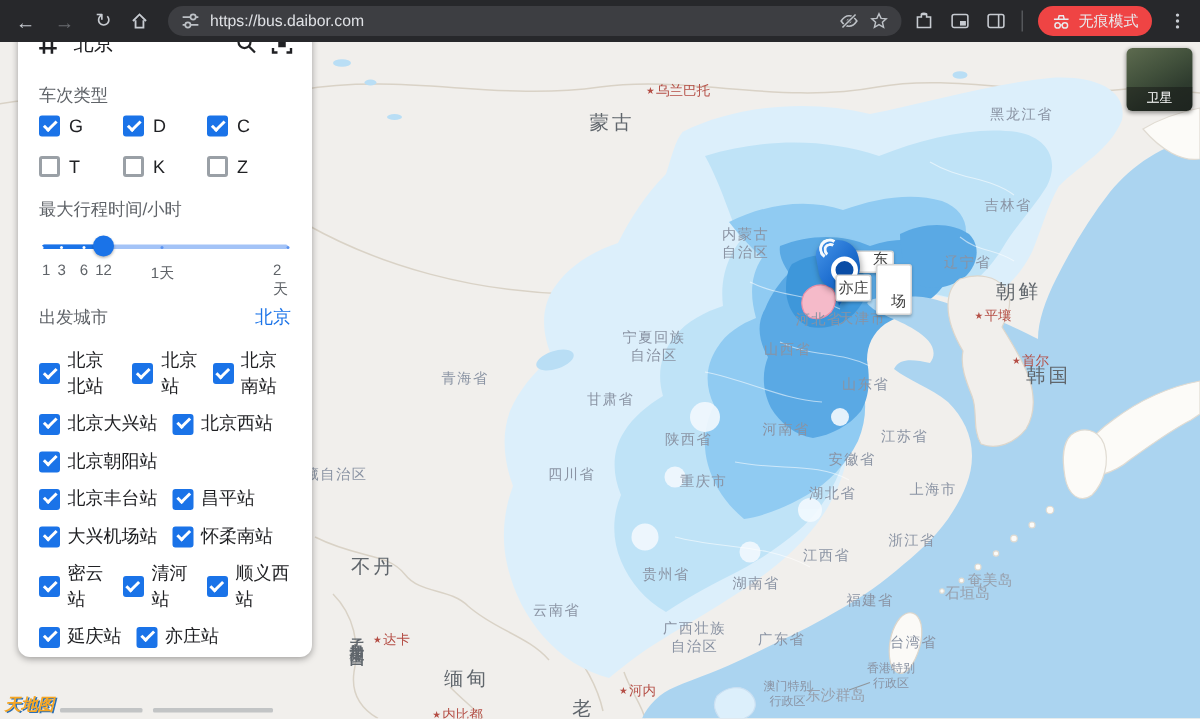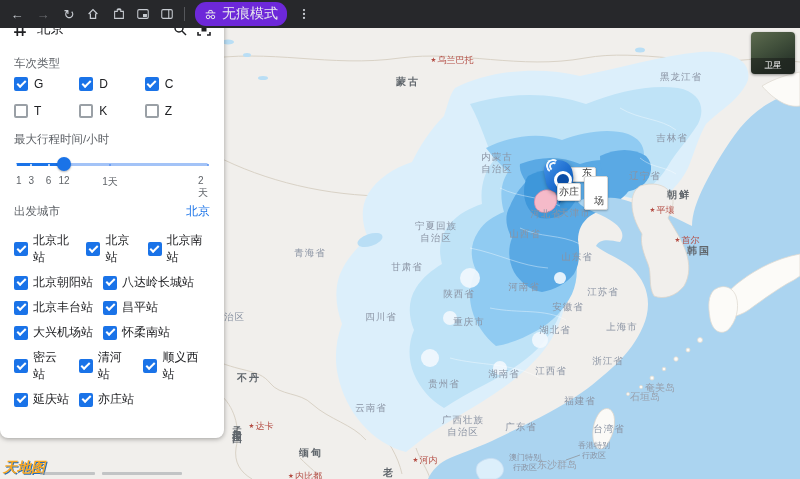--- a/index.html
+++ b/index.html
@@ -8,28 +8,28 @@
   .chrome{position:absolute;top:0;left:0;width:800px;height:28px;background:#27282b;
     display:flex;align-items:center;padding:0 8px;box-sizing:border-box;gap:8px;z-index:50;}
   .chrome .nav{color:#c7cbd1;font-size:13px;width:18px;text-align:center;cursor:pointer;flex:0 0 auto;}
   .chrome .nav.dim{opacity:.4;}
   .addr{flex:1 1 auto;height:20px;background:#3d3e42;border-radius:10px;display:flex;
     align-items:center;padding:0 8px;gap:6px;max-width:556px;}
   .addr .url{color:#dfe1e5;font-size:10.5px;flex:1 1 auto;white-space:nowrap;overflow:hidden;}
   .ico16{width:14px;height:14px;flex:0 0 auto;}
   .chrome .right-icos{display:flex;align-items:center;gap:10px;flex:0 0 auto;}
   .vsep{width:1px;height:14px;background:#55575b;}
-  .incog{display:flex;align-items:center;gap:5px;background:#6d28d9;border-radius:11px;
-    padding:3px 9px;color:#e8eaed;font-size:14px;cursor:pointer;}
+  .incog{display:flex;align-items:center;gap:5px;background:#ef4444;border-radius:11px;
+    padding:3px 9px;color:#e8eaed;font-size:10px;cursor:pointer;}
   
   .map{position:absolute;top:28px;left:0;width:800px;height:451px;overflow:hidden;background:#f1efec;}
   .map svg{position:absolute;top:0;left:0;}
   .lbl{position:absolute;transform:translate(-50%,-50%);white-space:pre-line;text-align:center;
     pointer-events:none;z-index:3;line-height:1.25;}
-  .country{color:#60666c;font-size:10px;font-weight:bold;letter-spacing:2px;}
+  .country{color:#60666c;font-size:13px;font-weight:normal;letter-spacing:2px;}
   .country-v{color:#60666c;font-size:9.5px;font-weight:bold;writing-mode:vertical-lr;letter-spacing:3px;}
   .province{color:#8a93a3;font-size:9.5px;letter-spacing:1px;}
   .province-sm{color:#8a93a3;font-size:8px;letter-spacing:0;}
   .island{color:#98a0ad;font-size:10px;}
   .city-red{color:#b44d44;font-size:9px;}
   .star{font-size:6.5px;margin-right:1px;vertical-align:1px;}
   
   .chip{position:absolute;background:#fff;border:1px solid #d6d6d6;border-radius:2px;
     box-shadow:0 1px 2px rgba(0,0,0,.25);font-size:10px;color:#404040;display:flex;
     align-items:center;justify-content:center;box-sizing:border-box;cursor:pointer;}
@@ -46,25 +46,25 @@
     border-right-color:transparent;border-bottom-color:transparent;transform:rotate(-12deg);}
   .pin .arc.a1{left:1px;top:-1px;width:10px;height:10px;}
   .pin .arc.a2{left:4px;top:2px;width:5px;height:5px;}
   
   .sat{position:absolute;top:4px;right:5px;width:44px;height:42px;border-radius:4px;overflow:hidden;
     z-index:8;cursor:pointer;box-shadow:0 1px 3px rgba(0,0,0,.4);
     background:linear-gradient(150deg,#5d6b4f 0%,#42513c 40%,#2e3b2e 70%,#27332a 100%);}
   .sat .sat-lbl{position:absolute;bottom:0;left:0;right:0;background:rgba(20,20,20,.45);
     color:#fff;font-size:8.5px;text-align:center;padding:2px 0;}
   
-  .attr-logo{position:absolute;left:3px;bottom:2px;z-index:8;font-size:14px;font-weight:bold;
+  .attr-logo{position:absolute;left:3px;bottom:2px;z-index:8;font-size:11px;font-weight:bold;
     font-style:italic;color:#f6a623;text-shadow:1px 1px 0 #2b6fb5;}
   .attr-bar{position:absolute;height:3px;background:#9aa0a6;opacity:.55;bottom:4px;z-index:8;border-radius:1px;}
   
-  .panel{position:absolute;left:0;top:8px;width:224px;height:430px;background:#fff;
+  .panel{position:absolute;left:12px;top:8px;width:196px;height:430px;background:#fff;
     border-radius:8px;box-shadow:0 1px 5px rgba(0,0,0,.35);z-index:20;overflow:hidden;
     box-sizing:border-box;}
   .p-head{display:flex;align-items:center;gap:8px;padding:12px 12px 8px 12px;}
   .p-head .city{font-size:13.5px;color:#202124;flex:1 1 auto;}
   .s-label{font-size:11.5px;color:#5f6368;margin:10px 14px 6px;}
   .cb-grid{display:grid;grid-template-columns:1fr 1fr 1fr;row-gap:13px;margin:4px 14px 0;}
   .cb-cell{display:flex;align-items:center;gap:6px;cursor:pointer;}
   .cb{width:14px;height:14px;border-radius:2px;box-sizing:border-box;border:2px solid #9aa0a6;
     background:#fff;display:flex;align-items:center;justify-content:center;flex:0 0 auto;}
   .cb.checked{background:#1a73e8;border-color:#1a73e8;}
@@ -93,20 +93,37 @@
 
 <div class="chrome">
   <span class="nav">←</span>
   <span class="nav dim">→</span>
   <span class="nav">↻</span>
   <span class="nav">
     <svg class="icon" width="14" height="14" viewBox="0 0 16 16">
         <path d="M3,8 L8,3 L13,8 M5,7.5 V13 H11 V7.5" fill="none" stroke="#c7cbd1" stroke-width="1.4"></path>
       </svg>
   </span>
+  <div class="addr">
+    <svg class="ico16 icon" viewBox="0 0 16 16">
+        <path d="M2,5 H14 M2,11 H14" stroke="#bdc1c6" stroke-width="1.3"></path>
+        <circle cx="10" cy="5" r="2" fill="#3d3e42" stroke="#bdc1c6" stroke-width="1.3"></circle>
+        <circle cx="6" cy="11" r="2" fill="#3d3e42" stroke="#bdc1c6" stroke-width="1.3"></circle>
+      </svg>
+    <span class="url">https://bus.daibor.com</span>
+    <svg class="ico16 icon" viewBox="0 0 16 16">
+        <path d="M2,8 C4,5 6.5,4 8,4 C9.5,4 12,5 14,8 C12,11 9.5,12 8,12 C6.5,12 4,11 2,8 Z" fill="none" stroke="#bdc1c6" stroke-width="1.2"></path>
+        <circle cx="8" cy="8" r="1.8" fill="#bdc1c6"></circle>
+        <path d="M3,13 L13,3" stroke="#3d3e42" stroke-width="2.4"></path>
+        <path d="M3,13 L13,3" stroke="#bdc1c6" stroke-width="1.2"></path>
+      </svg>
+    <svg class="ico16 icon" viewBox="0 0 16 16">
+        <path d="M8,2.5 L9.6,6 L13.5,6.4 L10.6,9 L11.5,12.8 L8,10.8 L4.5,12.8 L5.4,9 L2.5,6.4 L6.4,6 Z" fill="none" stroke="#bdc1c6" stroke-width="1.1"></path>
+      </svg>
+  </div>
   <div class="right-icos">
     <svg class="ico16 icon" viewBox="0 0 16 16">
         <path d="M6,3 H10 V5 H13 V13 H3 V5 H6 Z M6,3 C6,1.8 10,1.8 10,3" fill="none" stroke="#c7cbd1" stroke-width="1.2"></path>
       </svg>
     <svg class="ico16 icon" viewBox="0 0 16 16">
         <rect x="2" y="3" width="12" height="10" rx="1.5" fill="none" stroke="#c7cbd1" stroke-width="1.2"></rect>
         <rect x="8" y="8" width="4.5" height="3.5" fill="#c7cbd1"></rect>
       </svg>
     <svg class="ico16 icon" viewBox="0 0 16 16">
         <rect x="2" y="3" width="12" height="10" rx="1.5" fill="none" stroke="#c7cbd1" stroke-width="1.2"></rect>
@@ -220,21 +237,21 @@
       <div class="lbl province" style="left: 622px; top: 299px;">上海市</div>
       <div class="lbl province" style="left: 459px; top: 266px;">陕西省</div>
       <div class="lbl province" style="left: 436px; top: 204px;">宁夏回族
 自治区</div>
       <div class="lbl province" style="left: 407px; top: 239px;">甘肃省</div>
       <div class="lbl province" style="left: 310px; top: 225px;">青海省</div>
       <div class="lbl province" style="left: 381px; top: 289px;">四川省</div>
       <div class="lbl province" style="left: 224px; top: 289px;">藏自治区</div>
       <div class="lbl province" style="left: 469px; top: 294px;">重庆市</div>
       <div class="lbl province" style="left: 511px; top: 302px; margin-left: 44px;">湖北省</div>
-      <div class="lbl province" style="left: 504px; top: 346px;">湖南省</div>
+      <div class="lbl province" style="left: 504px; top: 362px;">湖南省</div>
       <div class="lbl province" style="left: 551px; top: 343px;">江西省</div>
       <div class="lbl province" style="left: 608px; top: 333px;">浙江省</div>
       <div class="lbl province" style="left: 580px; top: 373px;">福建省</div>
       <div class="lbl province" style="left: 444px; top: 356px;">贵州省</div>
       <div class="lbl province" style="left: 371px; top: 380px;">云南省</div>
       <div class="lbl province" style="left: 463px; top: 398px;">广西壮族
 自治区</div>
       <div class="lbl province" style="left: 521px; top: 399px;">广东省</div>
       <div class="lbl province" style="left: 609px; top: 401px;">台湾省</div>
       <div class="lbl province-sm" style="left: 594px; top: 423px;">香港特别
@@ -355,26 +372,32 @@
           <span class="cb-label">北京站</span>
         </div>
         <div class="cb-cell">
           <span class="cb checked"></span>
           <span class="cb-label">北京南站</span>
         </div>
       </div>
       <div class="st-row">
         <div class="cb-cell">
           <span class="cb checked"></span>
+          <span class="cb-label">北京大兴站</span>
+        </div>
+        <div class="cb-cell">
+          <span class="cb checked"></span>
+          <span class="cb-label">北京西站</span>
+        </div>
+      </div>
+      <div class="st-row">
+        <div class="cb-cell">
+          <span class="cb checked"></span>
           <span class="cb-label">北京朝阳站</span>
         </div>
-        <div class="cb-cell">
-          <span class="cb checked"></span>
-          <span class="cb-label">八达岭长城站</span>
-        </div>
       </div>
       <div class="st-row">
         <div class="cb-cell">
           <span class="cb checked"></span>
           <span class="cb-label">北京丰台站</span>
         </div>
         <div class="cb-cell">
           <span class="cb checked"></span>
           <span class="cb-label">昌平站</span>
         </div>

